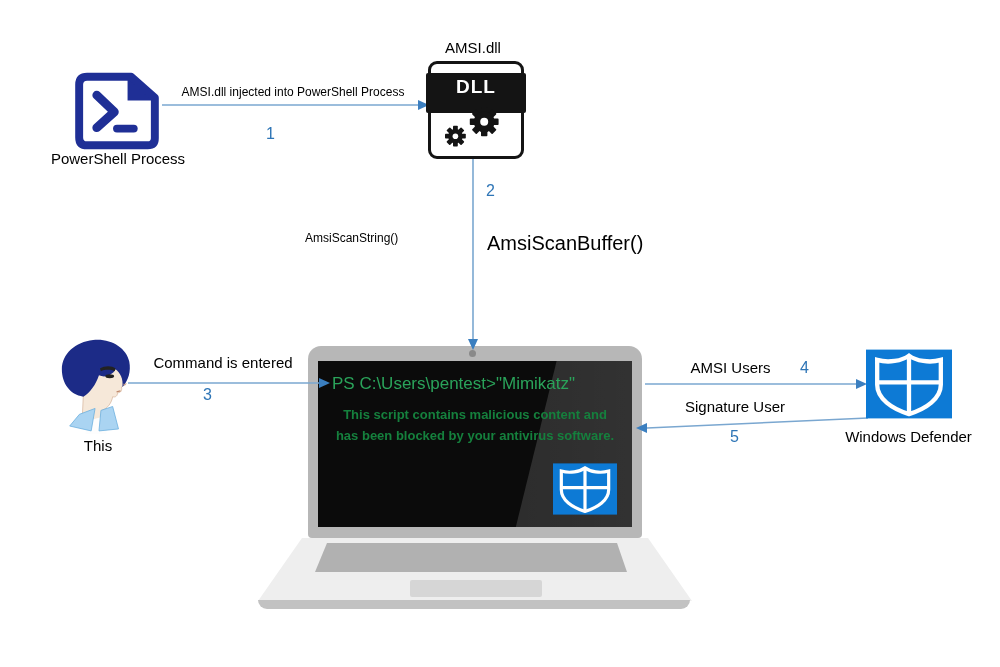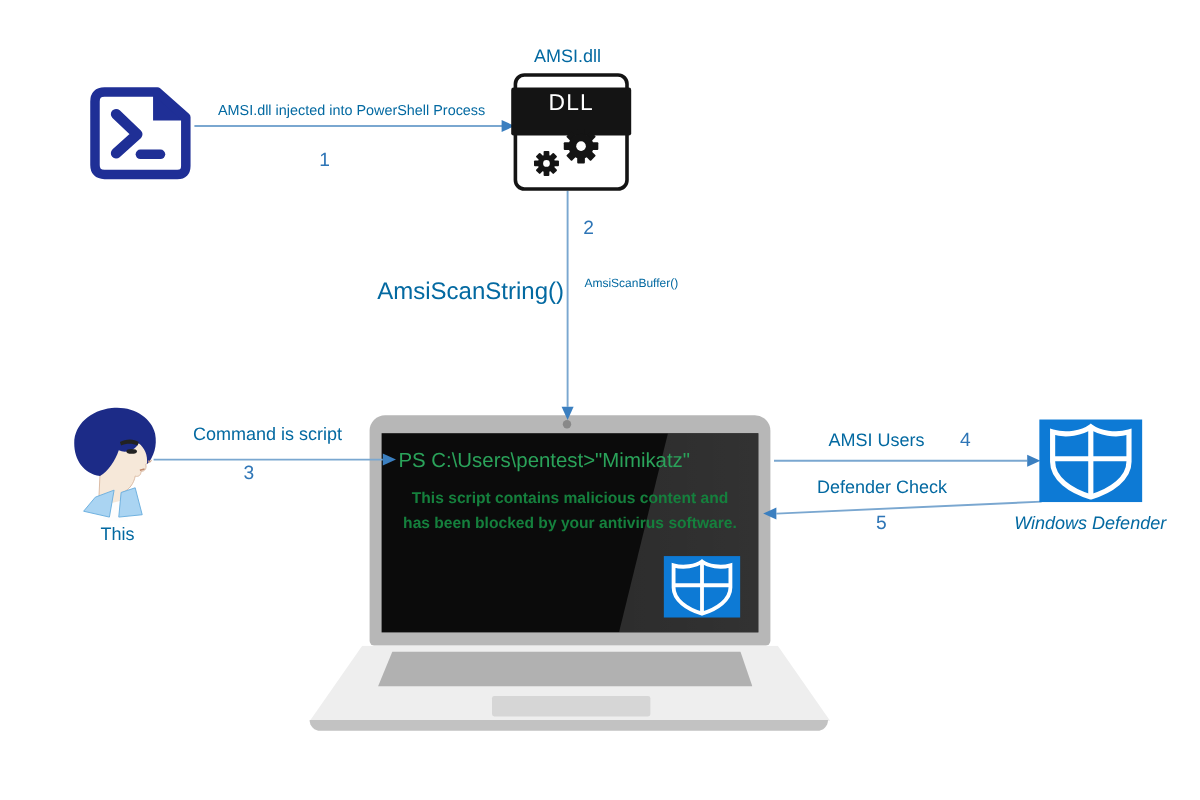--- a/index.html
+++ b/index.html
@@ -1,44 +1,44 @@
 <!DOCTYPE html>
 <html><head>
 <meta charset="utf-8">
 <style>
   html,body { margin:0; padding:0; background:#fff; }
   .canvas {
     position:relative; width:1000px; height:667px; background:#ffffff;
     font-family:"Liberation Sans", sans-serif; overflow:hidden; color:#1a1a1a;
   }
   .abs { position:absolute; }
-  .lbl { position:absolute; color:#0369a1; font-size:15px; line-height:1.2; }
+  .lbl { position:absolute; color:#000000; font-size:15px; line-height:1.2; }
   .ctr { text-align:center; }
   .stepnum { position:absolute; color:#2e75b6; font-size:16px; }
 
   
   #arrows { position:absolute; left:0; top:0; z-index:5; pointer-events:none; }
 
   
   #ps-icon   { left:73px; top:70px; width:88px; height:82px; z-index:10; }
   #ps-label  { left:18px; top:150px; width:200px; }
   #flow1-label { left:162px; top:85px; width:262px; font-size:12px; font-weight:normal; }
   #num1 { left:266px; top:125px; }
 
   
   #amsi-title { left:423px; top:39px; width:100px; }
   #dll-box { left:428px; top:61px; width:90px; height:92px; background:#fff;
              border:3px solid #141414; border-radius:9px; z-index:10; }
   #dll-banner { position:absolute; left:-5px; right:-5px; top:9px; height:40px;
-                background:#141414; color:#fff; font-weight:normal; font-size:19px;
+                background:#141414; color:#fff; font-weight:bold; font-size:19px;
                 letter-spacing:1px; text-align:center; line-height:28px; border-radius:2px; }
   #dll-gears { position:absolute; left:2px; top:36px; width:80px; height:50px; }
   #num2 { left:486px; top:182px; }
-  #scanstring { left:305px; top:231px; width:165px; text-align:right; font-size:20px; }
-  #scanbuffer { left:487px; top:231px; width:175px; font-size:10px; }
+  #scanstring { left:305px; top:231px; width:165px; text-align:left; font-size:12px; }
+  #scanbuffer { left:487px; top:231px; width:175px; font-size:20px; }
 
   
   #user-icon { left:56px; top:336px; width:84px; height:98px; z-index:10; }
   #user-label { left:58px; top:437px; width:80px; }
   #flow3-label { left:128px; top:354px; width:190px; font-size:15px; }
   #num3 { left:203px; top:386px; }
 
   
   #laptop-shell { left:308px; top:346px; width:334px; height:192px;
                   background:#b7b7b7; border-radius:13px 13px 4px 4px; z-index:2; }
@@ -64,21 +64,21 @@
                background:#d6d6d6; border-radius:2px; }
   #base-strip { position:absolute; left:8px; top:62px; width:432px; height:9px;
                 background:#c2c2c2; border-radius:0 0 12px 12px; }
 
   
   #flow4-label { left:658px; top:359px; width:145px; }
   #num4 { left:800px; top:359px; }
   #flow5-label { left:655px; top:398px; width:160px; }
   #num5 { left:730px; top:428px; }
   #defender-icon { left:866px; top:349px; width:86px; height:70px; z-index:10; }
-  #defender-label { left:816px; top:428px; width:185px;font-style:italic; }
+  #defender-label { left:816px; top:428px; width:185px; }
 
   .z6 { z-index:6; }
 </style>
 </head>
 <body>
 
 <div class="canvas">
 
   <svg id="arrows" width="1000" height="667" viewBox="0 0 1000 667">
     <g stroke="#7aa7d0" stroke-width="1.6">
@@ -96,20 +96,21 @@
       <polygon points="636,428 647,423 647,433"></polygon>
     </g>
   </svg>
 
   <svg id="ps-icon" class="abs" viewBox="0 0 100 92">
     <path d="M62,7 L93,34 L62,34 Z" fill="#1f2f96"></path>
     <path d="M16,7 L66,7 L93,31 L93,77 Q93,85 85,85 L16,85 Q7,85 7,76 L7,16 Q7,7 16,7 Z" fill="none" stroke="#1f2f96" stroke-width="9" stroke-linejoin="round"></path>
     <path d="M27,28 L47,47 L27,65" fill="none" stroke="#1f2f96" stroke-width="10" stroke-linecap="round" stroke-linejoin="round"></path>
     <line x1="50" y1="66" x2="69" y2="66" stroke="#1f2f96" stroke-width="9" stroke-linecap="round"></line>
   </svg>
+  <div id="ps-label" class="lbl ctr z6">PowerShell Process</div>
 
   <div id="flow1-label" class="lbl ctr z6">AMSI.dll injected into PowerShell Process</div>
   <div id="num1" class="stepnum z6">1</div>
 
   <div id="amsi-title" class="lbl ctr z6">AMSI.dll</div>
   <div id="dll-box" class="abs">
     <div id="dll-banner">DLL</div>
     <svg id="dll-gears" viewBox="0 0 100 60">
       <g fill="#141414">
         <rect x="60" y="8" width="8" height="11" rx="1" transform="rotate(0 64 26)"></rect>
@@ -149,21 +150,21 @@
              C41,49 35,58 28,62 Z" fill="#1c2b87"></path>
     <path d="M45,33 C50,30 57,30 61,33 L60,36 C56,34 50,34 46,36 Z" fill="#222"></path>
     <ellipse cx="55" cy="41" rx="4.5" ry="2" fill="#222"></ellipse>
     <path d="M69,49 L71,50" stroke="#c49a82" stroke-width="1.2"></path>
     <path d="M62,57 L66,56" stroke="#c08a6e" stroke-width="1.2"></path>
     <path d="M34,86 L50,82 L52,100 L30,100 Z" fill="#fdfdfd"></path>
     <path d="M24,80 L40,74 L36,97 L14,92 Z" fill="#aad4f2" stroke="#6aaede" stroke-width="0.8"></path>
     <path d="M46,76 L58,72 L64,95 L44,97 Z" fill="#aad4f2" stroke="#6aaede" stroke-width="0.8"></path>
   </svg>
   <div id="user-label" class="lbl ctr z6">This</div>
-  <div id="flow3-label" class="lbl ctr z6">Command is script</div>
+  <div id="flow3-label" class="lbl ctr z6">Command is entered</div>
   <div id="num3" class="stepnum z6">3</div>
 
   <div id="laptop-shell" class="abs">
     <div id="webcam"></div>
     <div id="display">
       <div id="sheen"></div>
       <div id="prompt">PS C:\Users\pentest&gt;"Mimikatz"</div>
       <div id="warn1">This script contains malicious content and</div>
       <div id="warn2">has been blocked by your antivirus software.</div>
       <svg id="screen-shield" viewBox="0 0 100 80">
@@ -183,21 +184,21 @@
   </div>
   <div id="laptop-base" class="abs">
     <div id="base-body"></div>
     <div id="keyboard"></div>
     <div id="trackpad"></div>
     <div id="base-strip"></div>
   </div>
 
   <div id="flow4-label" class="lbl ctr z6">AMSI Users</div>
   <div id="num4" class="stepnum z6">4</div>
-  <div id="flow5-label" class="lbl ctr z6">Defender Check</div>
+  <div id="flow5-label" class="lbl ctr z6">Signature User</div>
   <div id="num5" class="stepnum z6">5</div>
 
   <svg id="defender-icon" class="abs" viewBox="0 0 100 80">
     <defs>
         <clipPath id="cB">
       <path d="M50,7 C42,13 26,16 13,12 L13,41 C13,57 30,69 50,75 C70,69 87,57 87,41 L87,12 C74,16 58,13 50,7 Z"></path>
     </clipPath>
       </defs>
     <rect width="100" height="80" fill="#0d7ad5"></rect>
     <path d="M50,7 C42,13 26,16 13,12 L13,41 C13,57 30,69 50,75 C70,69 87,57 87,41 L87,12 C74,16 58,13 50,7 Z" fill="none" stroke="#fff" stroke-width="5"></path>

